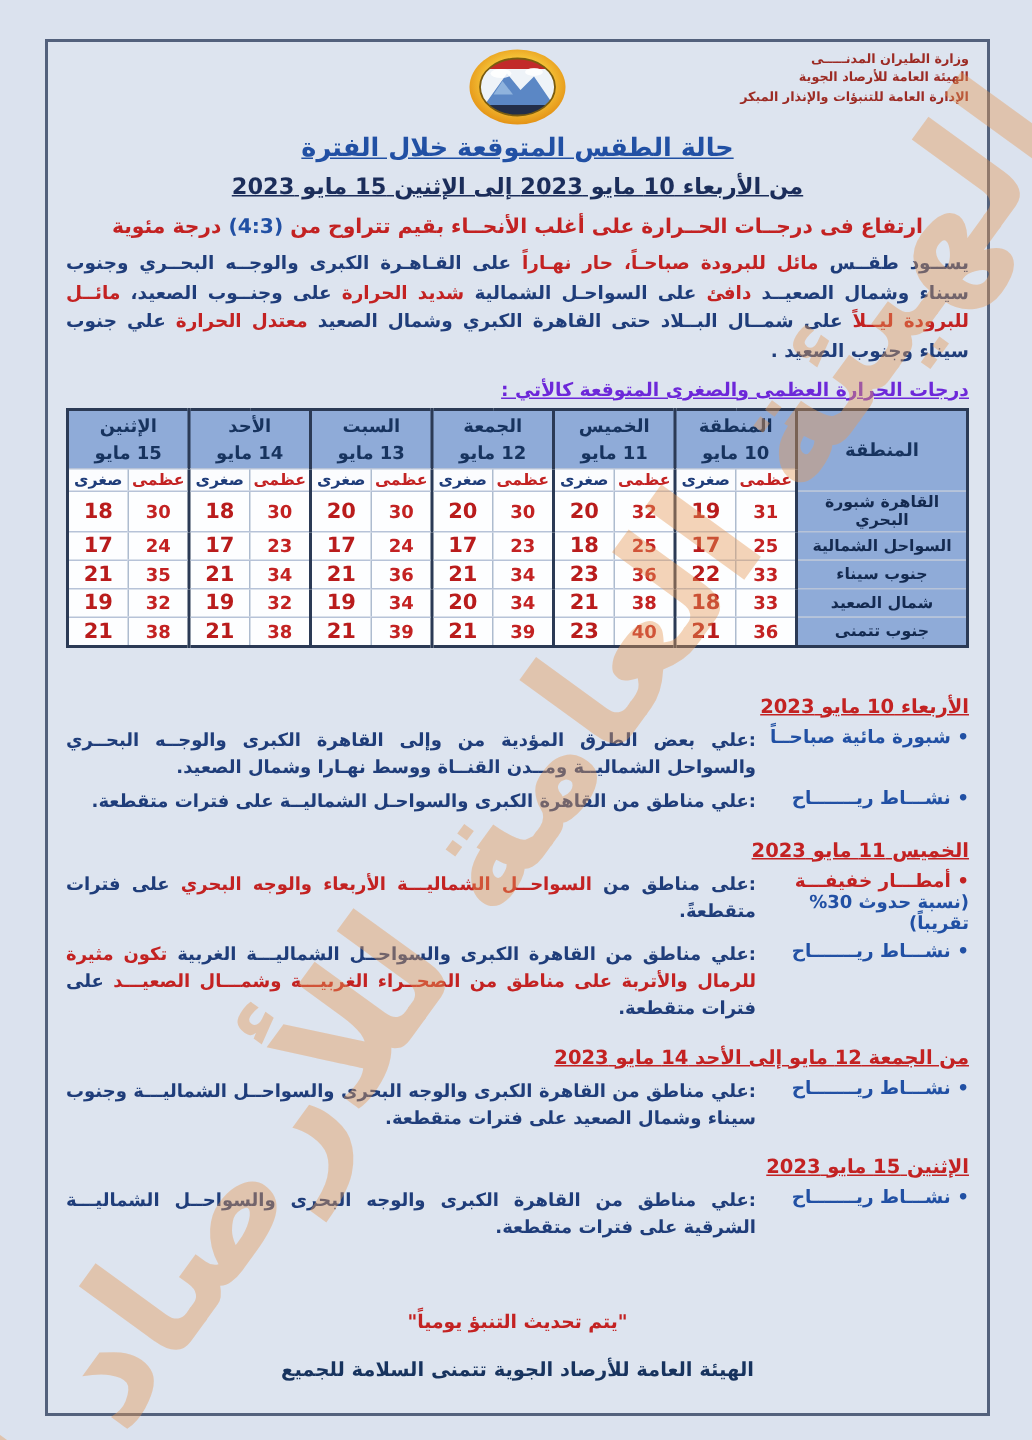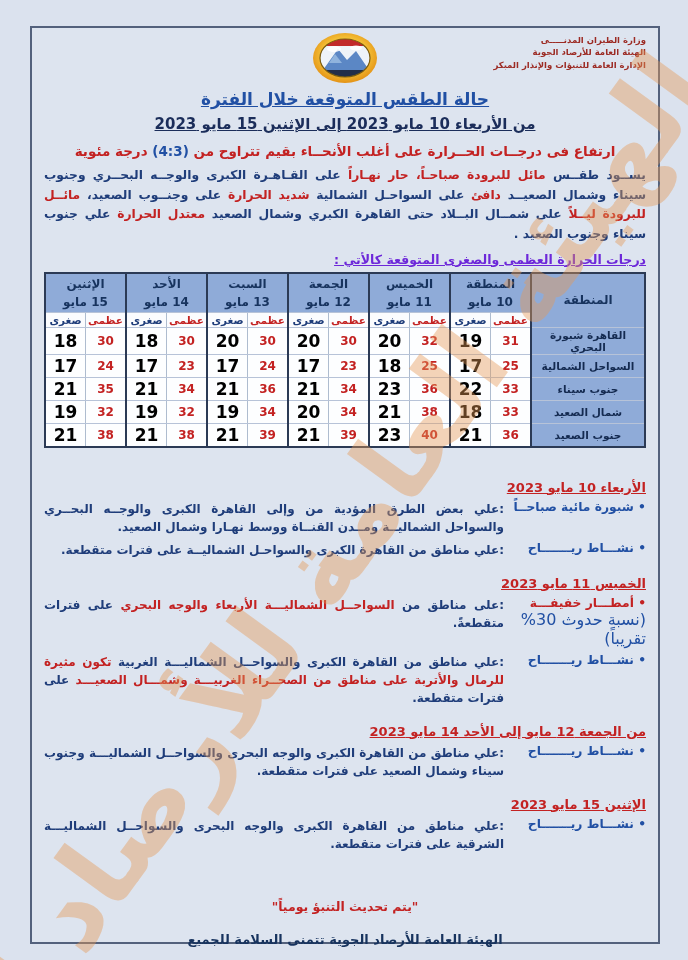--- a/index.html
+++ b/index.html
@@ -65,32 +65,32 @@
   th.region-head{
     background:#8fabd8;color:#17335e;font-size:12px;font-weight:bold;
   }
   th.sub-max{color:#c32222;font-size:10.5px;font-weight:bold;background:#fbfcfe;border-inline-start:2px solid #2b3a55;border-bottom:1.5px solid #56647f;}
   th.sub-min{color:#1f3d7a;font-size:10.5px;font-weight:bold;background:#fbfcfe;border-inline-start:1px solid #aebccf;border-bottom:1.5px solid #56647f;}
   td.region-name{
     background:#8fabd8;color:#142a50;font-size:10.5px;font-weight:bold;
     padding:2px 3px;
   }
   td.val-max{color:#c32222;font-size:12px;font-weight:bold;border-inline-start:2px solid #2b3a55;}
-  td.val-min{color:#000000;font-size:17px;font-weight:bold;border-inline-start:1px solid #aebccf;}
+  td.val-min{color:#b91c1c;font-size:14px;font-weight:bold;border-inline-start:1px solid #aebccf;}
   
   .sections{margin-top:32px;}
   .section{margin-bottom:17px;}
   .section-title{
     color:#c32222;font-size:13px;font-weight:bold;
     text-decoration:underline;margin-bottom:5px;
   }
   .bullet-row{display:flex;margin-bottom:5px;}
   .bullet-labelbox{width:138px;flex:0 0 138px;}
   .bullet-label{font-size:12.3px;font-weight:bold;}
-  .bullet-sublabel{font-size:16px;font-weight:normal;color:#2150a4;}
+  .bullet-sublabel{font-size:12px;font-weight:bold;color:#2150a4;}
   .bullet-desc{flex:1;font-size:12px;font-weight:bold;line-height:1.5;text-align:justify;padding-inline-start:4px;}
   .lbl-blue{color:#2150a4;}
   .lbl-red{color:#c32222;}
   
   .footer-note{
     margin-top:46px;text-align:center;color:#c32222;
     font-size:12.5px;font-weight:bold;
   }
   .footer-wish{
     text-align:center;color:#17335e;font-size:13px;font-weight:bold;margin-top:18px;
@@ -253,21 +253,21 @@
           <td class="val-max">34</td>
           <td class="val-min">20</td>
           <td class="val-max">34</td>
           <td class="val-min">19</td>
           <td class="val-max">32</td>
           <td class="val-min">19</td>
           <td class="val-max">32</td>
           <td class="val-min">19</td>
         </tr>
         <tr>
-          <td class="region-name region-col">جنوب الصعيد</td>
+          <td class="region-name region-col">جنوب تتمنى</td>
           <td class="val-max">36</td>
           <td class="val-min">21</td>
           <td class="val-max">40</td>
           <td class="val-min">23</td>
           <td class="val-max">39</td>
           <td class="val-min">21</td>
           <td class="val-max">39</td>
           <td class="val-min">21</td>
           <td class="val-max">38</td>
           <td class="val-min">21</td>

